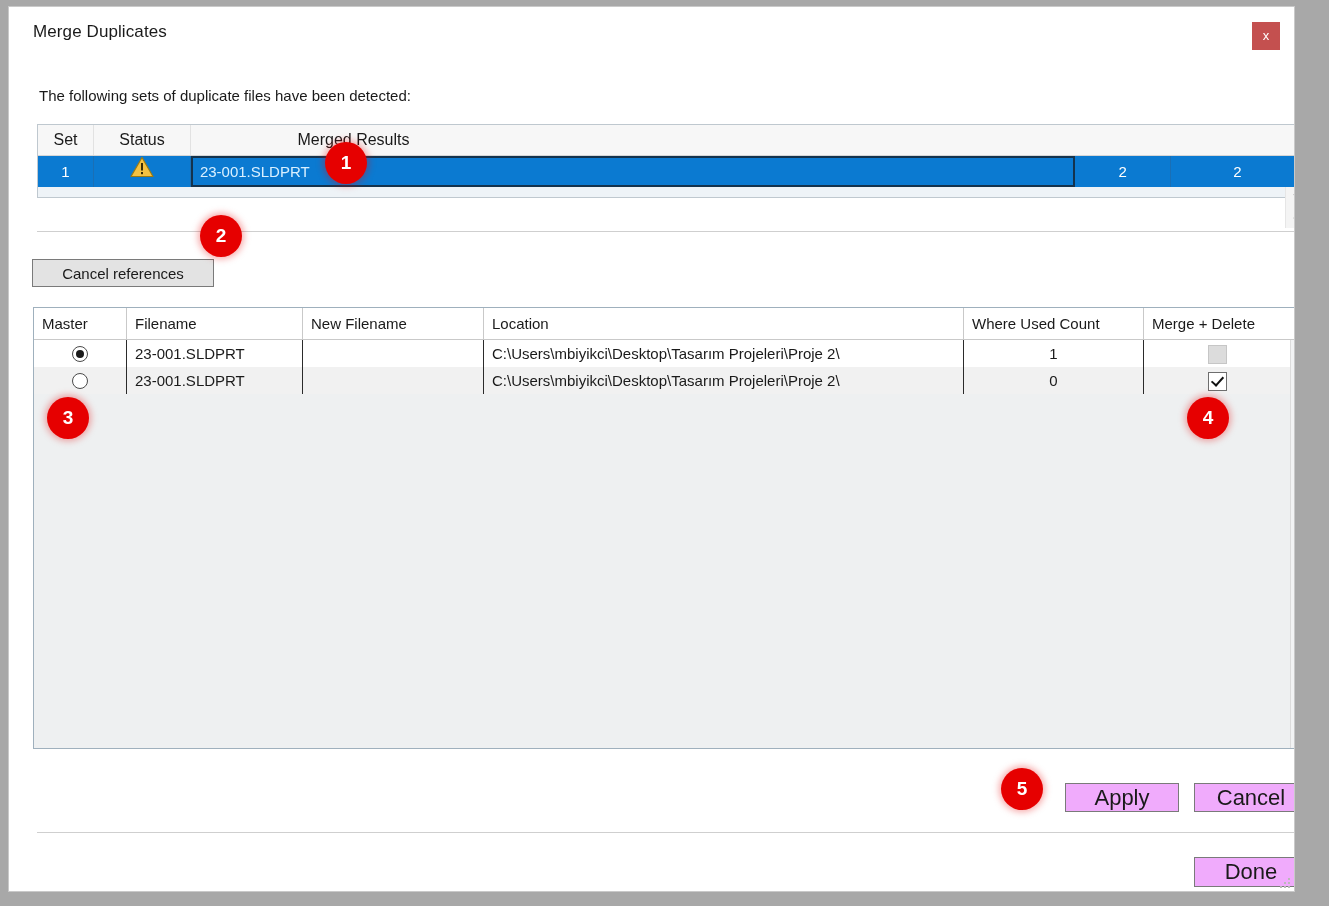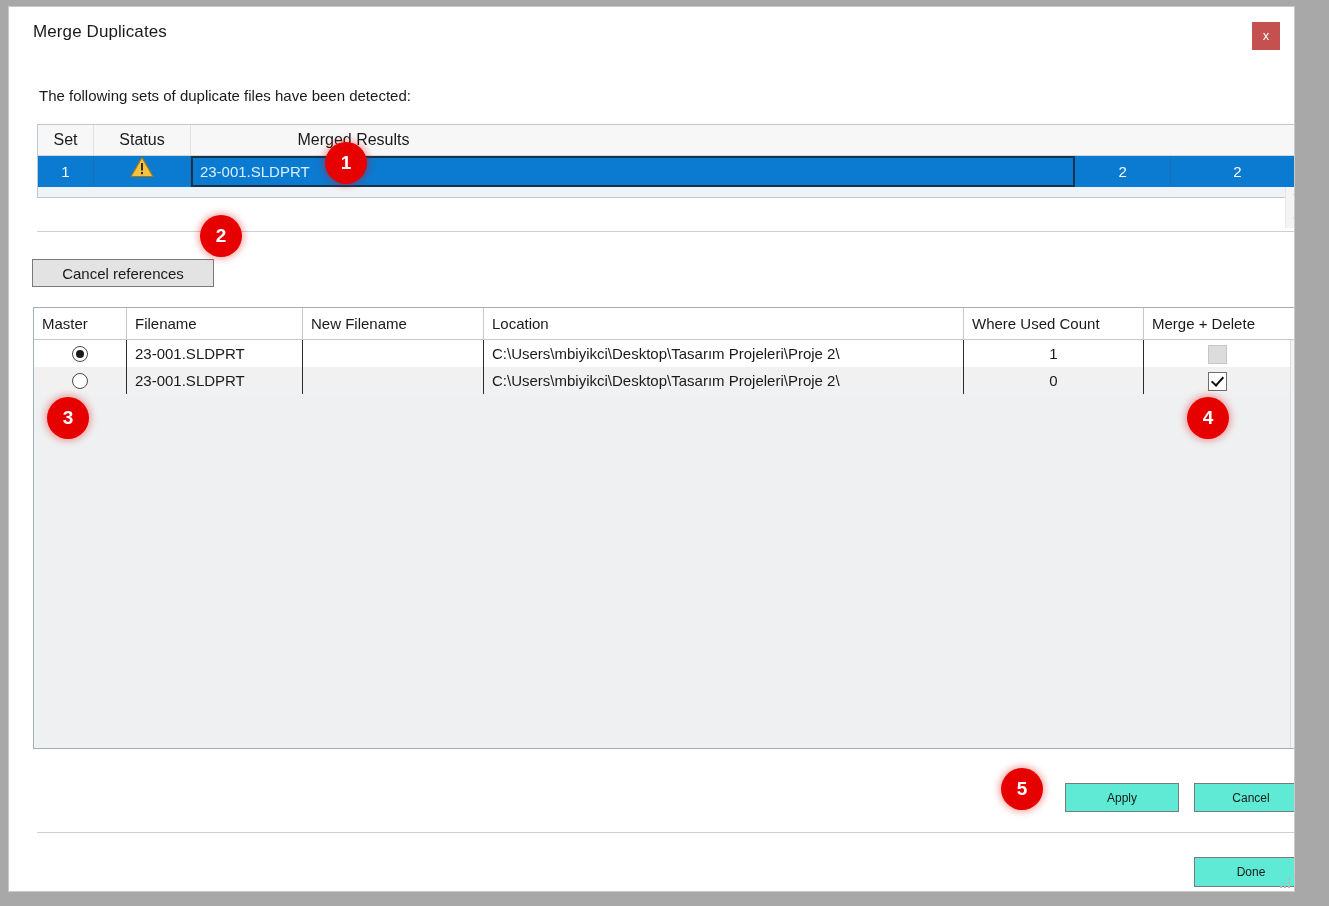--- a/index.html
+++ b/index.html
@@ -312,23 +312,23 @@
     width: 22px; height: 22px;
     color: #b5b5b5;
     font-size: 11px;
     text-align: center;
     line-height: 22px;
   }
 
   
   .dlg-button {
     position: absolute;
-    background: #5eead4;
+    background: #f0abfc;
     border: 1px solid #7a7a7a;
-    font-size: 12px;
+    font-size: 22px;
     font-family: "Liberation Sans", sans-serif;
     color: #1a1a1a;
     cursor: pointer;
     box-sizing: border-box;
     padding: 0;
   }
   #apply-button  { left: 1056px; top: 776px; width: 114px; height: 29px; }
   #cancel-button { left: 1185px; top: 776px; width: 114px; height: 29px; }
   #done-button   { left: 1185px; top: 850px; width: 114px; height: 30px; }
 

